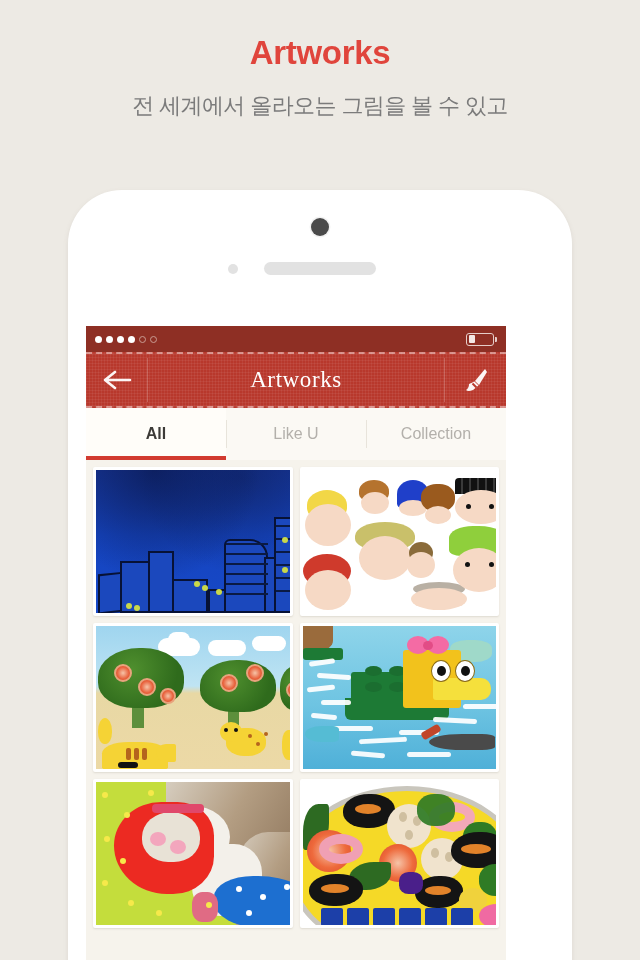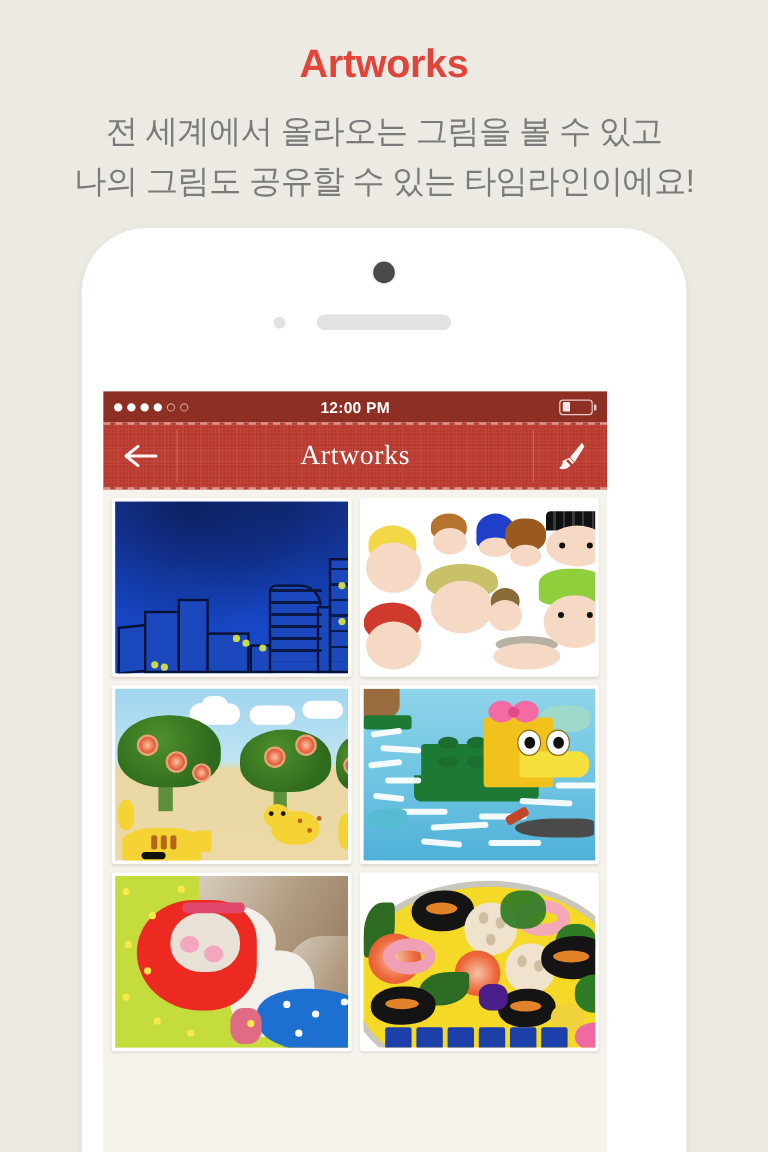--- a/index.html
+++ b/index.html
@@ -10,21 +10,21 @@
   }
   #root{ position:relative; width:640px; height:960px; background:#edeae4; }
 
   
   .promo{ position:absolute; left:0; top:0; width:640px; text-align:center; }
   .promo-title{
     font-size:33px; font-weight:bold; color:#e0453c;
     letter-spacing:-0.3px; padding-top:35px; line-height:1.1;
   }
   .promo-sub{
-    font-size:27px; color:#7b7b7b; line-height:1.55;
+    font-size:22px; color:#7b7b7b; line-height:1.55;
     padding-top:18px; letter-spacing:-0.6px;
   }
 
   
   .phone{
     position:absolute; left:68px; top:190px;
     width:504px; height:790px;
     background:#ffffff;
     border-radius:54px 54px 0 0;
     box-shadow:0 2px 5px rgba(120,112,100,0.13);
@@ -188,41 +188,39 @@
 </style>
 </head>
 <body>
 
 <div id="root">
 
   <div class="promo">
     <div class="promo-title">Artworks</div>
     <div class="promo-sub">
       <div>전 세계에서 올라오는 그림을 볼 수 있고</div>
-      <div>나의 그림도 공유할 수 있는 타임라인이에요!</div>
     </div>
   </div>
 
   <div class="phone">
     <div class="cam"></div>
     <div class="sensor"></div>
     <div class="speaker"></div>
 
     <div class="screen">
 
       <div class="statusbar">
         <div class="sig">
           <span class="dot"></span>
             <span class="dot"></span>
             <span class="dot"></span>
           <span class="dot"></span>
             <span class="dot off"></span>
             <span class="dot off"></span>
         </div>
-        <div class="clock">12:00 PM</div>
         <div class="batt-wrap">
           <div class="batt">
               <div class="batt-fill"></div>
             </div>
           <div class="batt-cap"></div>
         </div>
       </div>
 
       <div class="navbar">
         <div class="nav-btn left">
@@ -233,20 +231,31 @@
         <div class="nav-title">Artworks</div>
         <div class="nav-btn right">
           <svg width="30" height="30" viewBox="0 0 30 30">
             <path d="M25 4 L15 16 L19 20 L27 7 Z" fill="#ffffff" opacity="0.95"></path>
             <path d="M14.5 16.5 L18.5 20.5 L13 25 Q8 27 6 25 Q9 23 9 19 Z" fill="#ffffff" opacity="0.95"></path>
             <path d="M12.5 18.5 L16.5 22.5" stroke="#b8382c" stroke-width="2" fill="none"></path>
           </svg>
         </div>
       </div>
 
+      <div class="tabs">
+        <div class="tab active">
+          <span>All</span>
+        </div>
+        <div class="tab">
+          <span>Like U</span>
+        </div>
+        <div class="tab">
+          <span>Collection</span>
+        </div>
+      </div>
 
 
       <div class="grid">
 
         <div class="card">
           <div class="thumb a1">
             <div class="sky"></div>
             <div class="bld" style="left:2px;  bottom:0; width:26px; height:40px; transform:skewY(-6deg);"></div>
             <div class="bld" style="left:24px; bottom:0; width:30px; height:52px;"></div>
             <div class="bld" style="left:52px; bottom:0; width:26px; height:62px;"></div>

